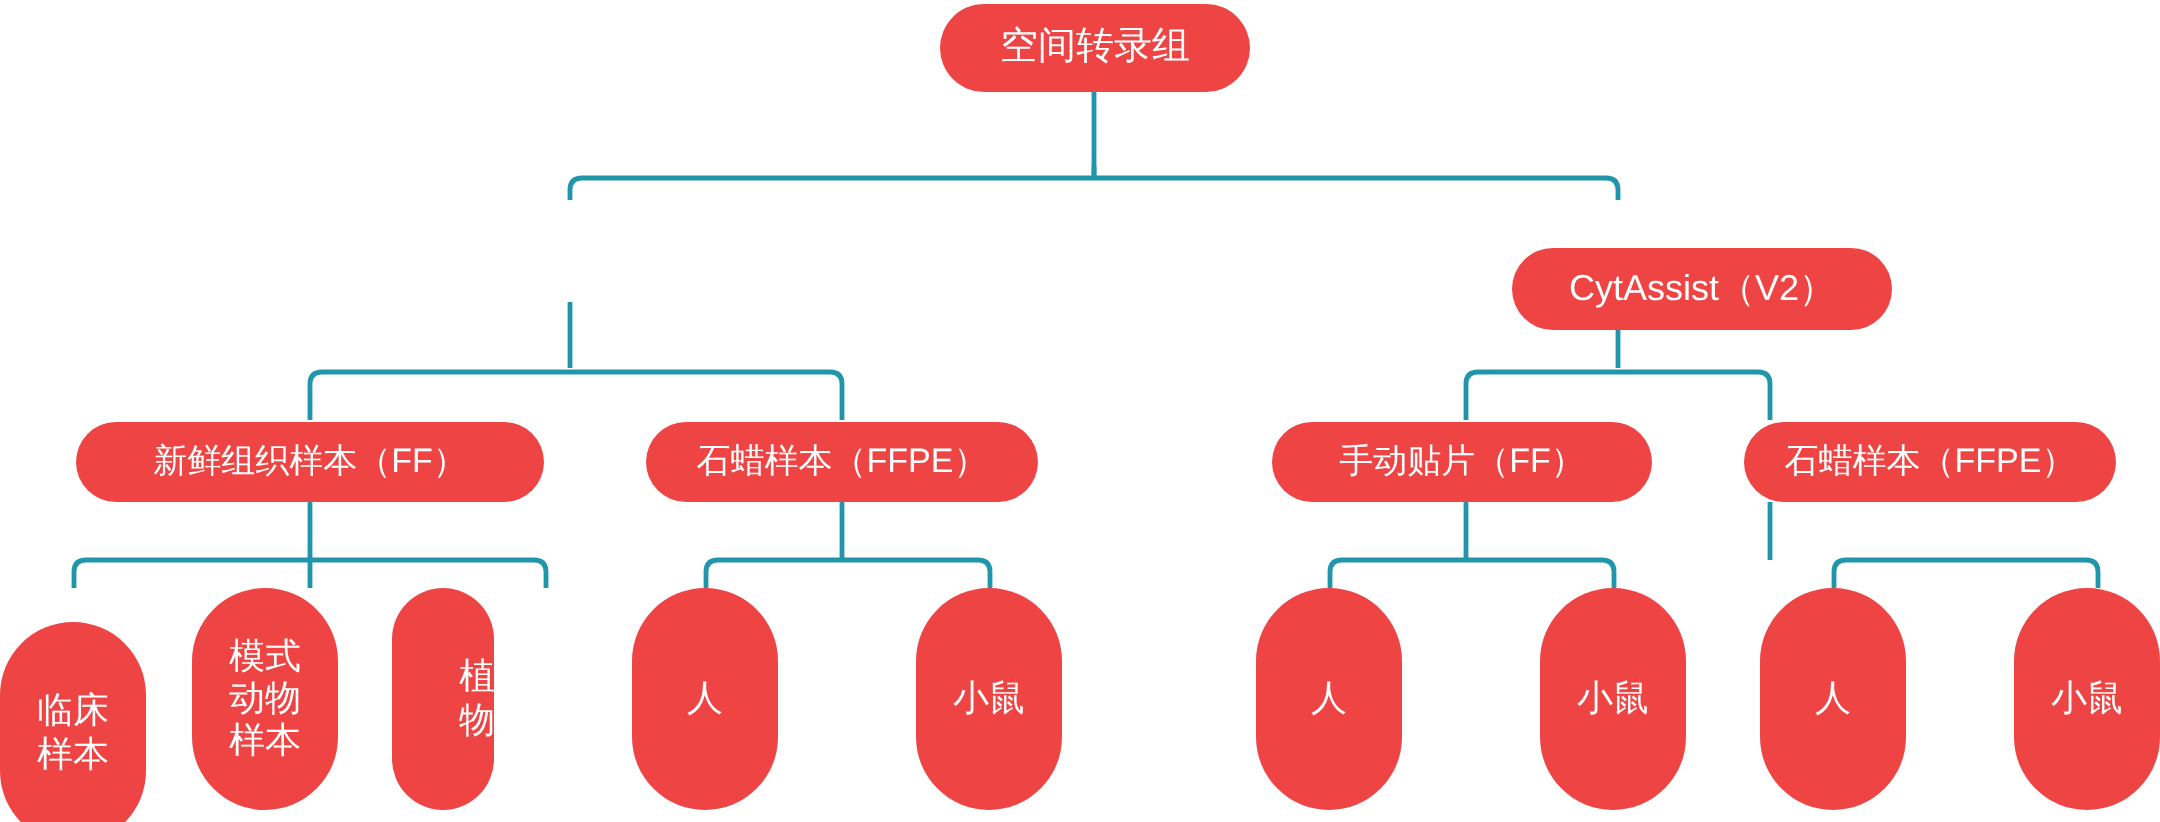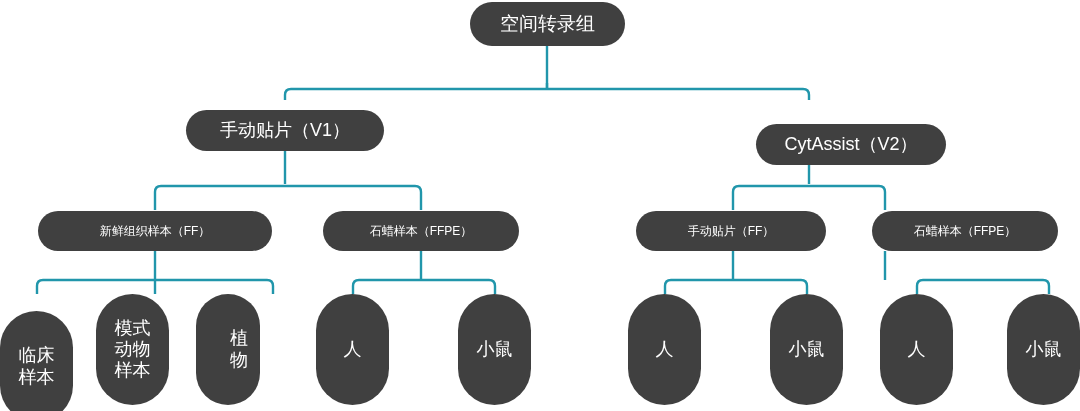--- a/index.html
+++ b/index.html
@@ -8,34 +8,34 @@
     background:#ffffff;
     font-family:"Liberation Sans","DejaVu Sans",sans-serif;
     overflow:hidden;
   }
   #stage{position:relative;width:1080px;height:411px;}
 
   svg.links{position:absolute;left:0;top:0;width:1080px;height:411px;}
 
   .node{
     position:absolute;
-    background:#404040;
+    background:#ef4444;
     color:#ffffff;
     display:flex;
     align-items:center;
     justify-content:center;
-    text-align:left;
+    text-align:right;
     line-height:1.18;
     box-sizing:border-box;
     white-space:pre-line;
     z-index:2;
   }
   .lvl0{height:44px;border-radius:22px;font-size:19px;}
   .lvl1{height:41px;border-radius:21px;font-size:18px;}
-  .lvl2{height:40px;border-radius:20px;font-size:12px;}
+  .lvl2{height:40px;border-radius:20px;font-size:17px;}
   .leaf{height:111px;border-radius:37px;font-size:18px;}
 </style>
 </head>
 <body>
 
 <div id="stage">
 
   <svg class="links" viewBox="0 0 1080 411" xmlns="http://www.w3.org/2000/svg" fill="none" stroke="#2196ab" stroke-width="2.4">
 
     <path d="M547 46 L547 88"></path>
@@ -57,34 +57,33 @@
 
     <path d="M733 251 L733 280"></path>
     <path d="M665 294 L665 286 Q665 280 671 280 L801 280 Q807 280 807 286 L807 294"></path>
 
     <path d="M885 251 L885 280"></path>
     <path d="M917 294 L917 286 Q917 280 923 280 L1043 280 Q1049 280 1049 286 L1049 294"></path>
   </svg>
 
   <div class="node lvl0" style="left:470px;top:2px;width:155px;">空间转录组</div>
 
-  <div class="node lvl1" style="left:186px;top:110px;width:198px;">手动贴片（V1）</div>
   <div class="node lvl1" style="left:756px;top:124px;width:190px;">CytAssist（V2）</div>
 
   <div class="node lvl2" style="left:38px;top:211px;width:234px;">新鲜组织样本（FF）</div>
   <div class="node lvl2" style="left:323px;top:211px;width:196px;">石蜡样本（FFPE）</div>
   <div class="node lvl2" style="left:636px;top:211px;width:190px;">手动贴片（FF）</div>
   <div class="node lvl2" style="left:872px;top:211px;width:186px;">石蜡样本（FFPE）</div>
 
   <div class="node leaf" style="left:0px;top:311px;width:73px;">临床
 样本</div>
   <div class="node leaf" style="left:96px;top:294px;width:73px;">模式
 动物
 样本</div>
-  <div class="node leaf" style="left:196px;top:294px;width:64px;padding-left:34px;">植物</div>
+  <div class="node leaf" style="left:196px;top:294px;width:51px;padding-left:34px;">植物</div>
 
   <div class="node leaf" style="left:316px;top:294px;width:73px;">人</div>
   <div class="node leaf" style="left:458px;top:294px;width:73px;">小鼠</div>
 
   <div class="node leaf" style="left:628px;top:294px;width:73px;">人</div>
   <div class="node leaf" style="left:770px;top:294px;width:73px;">小鼠</div>
 
   <div class="node leaf" style="left:880px;top:294px;width:73px;">人</div>
   <div class="node leaf" style="left:1007px;top:294px;width:73px;">小鼠</div>
 

